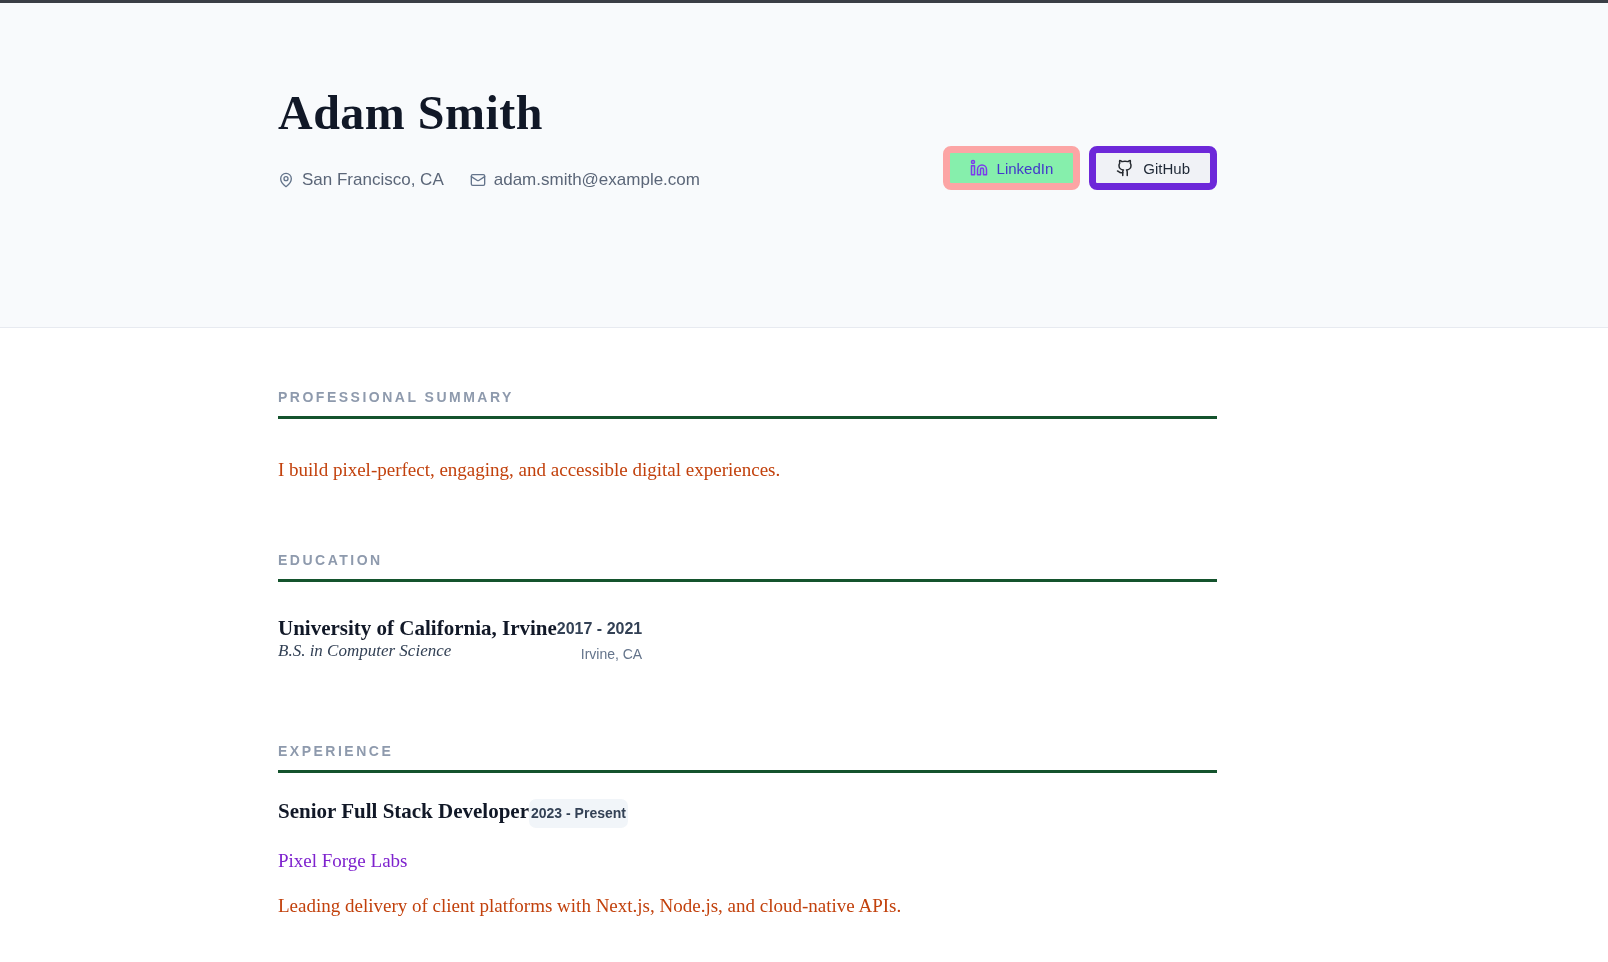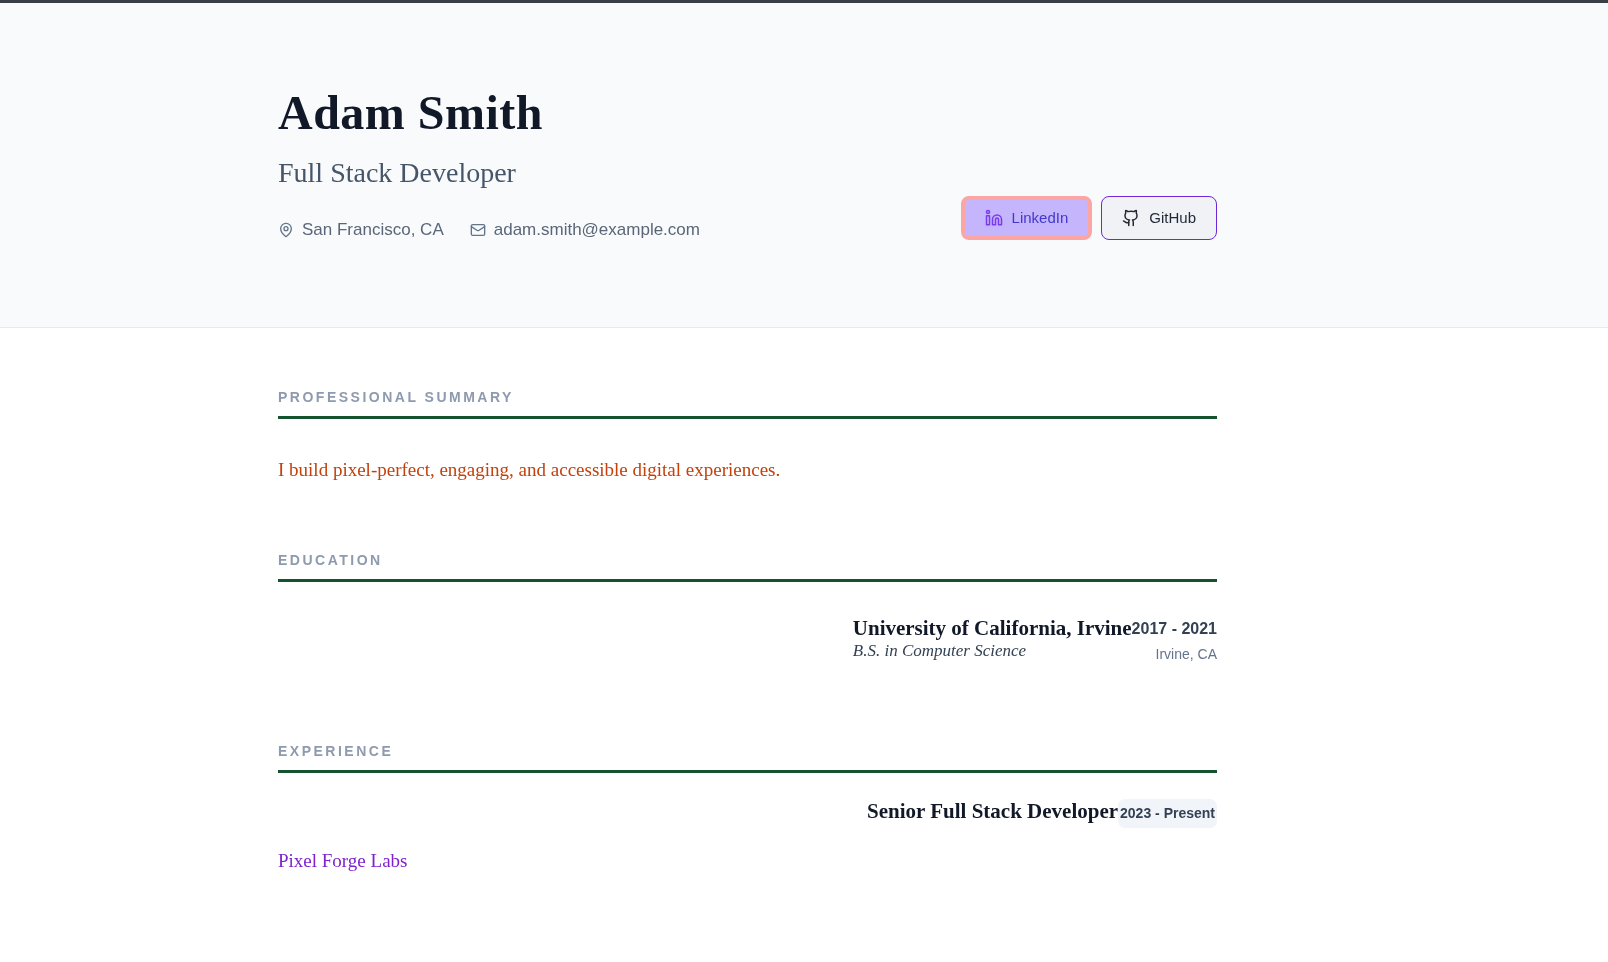--- a/index.html
+++ b/index.html
@@ -68,28 +68,28 @@
     gap: 9px;
     height: 44px;
     padding: 0 20px;
     border-radius: 8px;
     font-family: "Liberation Sans", sans-serif;
     font-size: 15px;
     font-weight: 500;
     cursor: pointer;
   }
   .btn-linkedin {
-    background: #c4b5fd;
-    border: 4px solid #fca5a5;
+    background: #86efac;
+    border: 7px solid #fca5a5;
     color: #4338ca;
   }
   .btn-linkedin svg { stroke: #7c3aed; }
   .btn-github {
     background: #f0f2f6;
-    border: 1px solid #6d28d9;
+    border: 7px solid #6d28d9;
     color: #1f2937;
   }
   .btn-github svg { stroke: #24292f; }
   
   main { padding-top: 62px; background: #ffffff; }
   .section-heading {
     font-size: 14px;
     font-weight: 700;
     letter-spacing: 2.5px;
     line-height: 14px;
@@ -102,21 +102,21 @@
   .section-education { margin-bottom: 81px; }
   .body-text {
     font-family: "Liberation Serif", serif;
     font-size: 19px;
     line-height: 1.42;
     color: #c2410c;
   }
   .entry-row {
     margin-top: 34px;
     display: flex;
-    justify-content: flex-end;
+    justify-content: flex-start;
     align-items: flex-start;
   }
   .entry-title {
     font-family: "Liberation Serif", serif;
     font-size: 21px;
     font-weight: 700;
     line-height: 1.2;
     color: #111827;
   }
   .entry-degree {
@@ -164,21 +164,20 @@
 </style>
 </head>
 <body>
 
 <div class="top-strip"></div>
 
 <header class="hero">
   <div class="container hero-inner">
     <div class="hero-left">
       <h1 class="hero-name">Adam Smith</h1>
-      <p class="hero-title">Full Stack Developer</p>
       <div class="contact-row">
         <span class="contact-item">
           <svg width="16" height="16" viewBox="0 0 24 24">
             <path d="M20 10c0 6-8 12-8 12s-8-6-8-12a8 8 0 0 1 16 0Z"></path>
               <circle cx="12" cy="10" r="3"></circle>
           </svg>
           <span>San Francisco, CA</span>
         </span>
         <span class="contact-item">
           <svg width="16" height="16" viewBox="0 0 24 24">
@@ -231,16 +230,17 @@
       </div>
     </section>
 
     <section class="section-experience">
       <h2 class="section-heading">EXPERIENCE</h2>
       <div class="entry-row exp-row">
         <h3 class="entry-title">Senior Full Stack Developer</h3>
         <span class="badge">2023 - Present</span>
       </div>
       <p class="company-link">Pixel Forge Labs</p>
+      <p class="body-text exp-description">Leading delivery of client platforms with Next.js, Node.js, and cloud-native APIs.</p>
     </section>
 
   </div>
 </main>
 
 </body></html>

